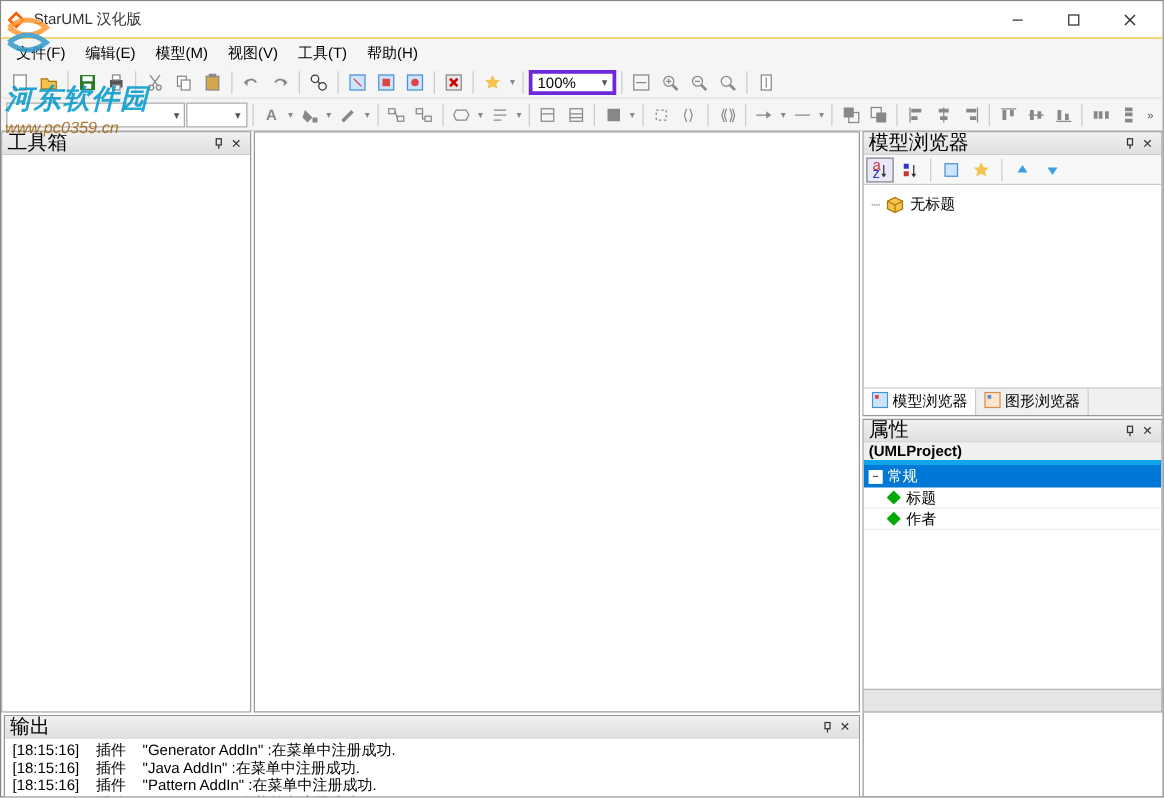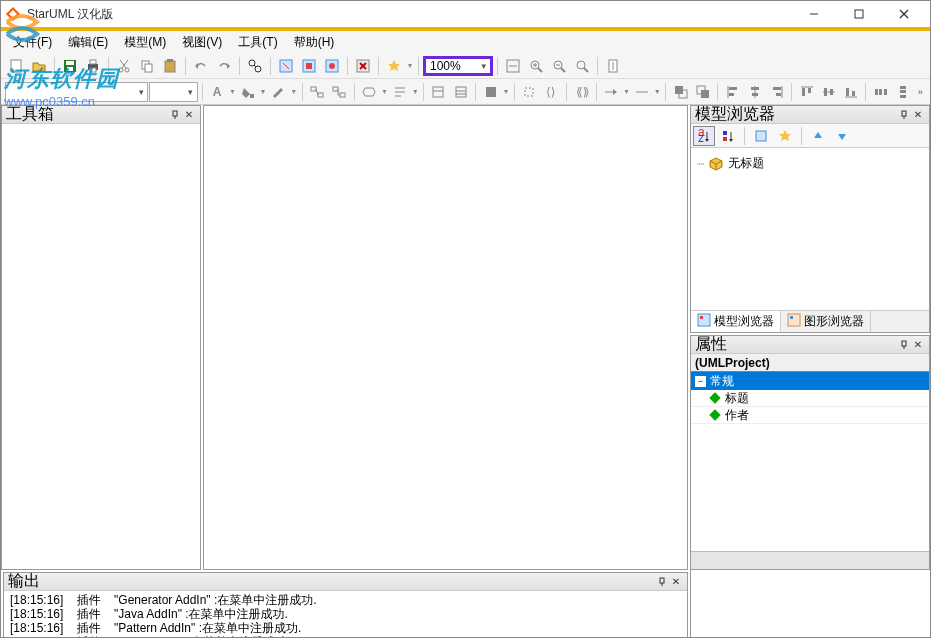--- a/index.html
+++ b/index.html
@@ -1,18 +1,18 @@
 <!DOCTYPE html>
 <html><head>
 <meta charset="utf-8">
 <style>
 * { margin: 0; padding: 0; box-sizing: border-box; font-family: "Microsoft YaHei", SimSun, Arial, sans-serif; font-size: 12px; }
 body { background: #fff; width: 931px; height: 638px; overflow: hidden; border: 1px solid #888; }
 
-.titlebar { height: 30px; background: #fff; display: flex; align-items: center; padding: 0 4px; border-bottom: 4px solid #eab308; }
+.titlebar { height: 30px; background: #fff; display: flex; align-items: center; padding: 0 4px; border-bottom: 1px solid #eab308; }
 .titlebar .icon-app { width: 16px; height: 16px; margin-right: 6px; }
 .titlebar .title { flex: 1; color: #333; font-size: 12px; }
 .titlebar .winbtns { display: flex; }
 .titlebar .winbtn { width: 45px; height: 28px; display: flex; align-items: center; justify-content: center; color: #333; }
 
 .menubar { height: 22px; display: flex; align-items: center; padding: 0 4px; background: #f5f5f5; }
 .menubar .menuitem { padding: 2px 8px; color: #000; cursor: pointer; }
 
 .toolbar1 { height: 26px; display: flex; align-items: center; padding: 2px 4px; background: #f5f5f5; border-bottom: 1px solid #ddd; gap: 1px; }
 .toolbar2 { height: 26px; display: flex; align-items: center; padding: 2px 4px; background: #f5f5f5; border-bottom: 1px solid #ccc; gap: 1px; }
@@ -46,39 +46,39 @@
 .model-browser .mb-toolbar .mtbtn { width: 22px; height: 20px; display: flex; align-items: center; justify-content: center; border: 1px solid transparent; }
 .model-browser .mb-toolbar .mtbtn.active { border: 1px solid #888; background: #e8e8f8; }
 .model-browser .tree { flex: 1; padding: 6px; background: #fff; }
 .tree-item { display: flex; align-items: center; gap: 4px; padding: 1px 0; }
 .tree-item .ticon { width: 16px; height: 16px; }
 .model-browser .tabs { height: 22px; display: flex; border-top: 1px solid #ccc; background: #f0f0f0; }
 .model-browser .tab { display: flex; align-items: center; gap: 3px; padding: 0 6px; border-right: 1px solid #ccc; font-size: 12px; cursor: pointer; }
 .model-browser .tab.active { background: #fff; }
 
 .props-panel { flex: 1; }
-.props-header { height: 18px; background: #f0f0f0; border-bottom: 1px solid #0ea5e9; padding: 0 4px; display: flex; align-items: center; font-weight: bold; }
+.props-header { height: 18px; background: #f0f0f0; border-bottom: 4px solid #0ea5e9; padding: 0 4px; display: flex; align-items: center; font-weight: bold; }
 .props-body { flex: 1; background: #fff; overflow: auto; }
 .prop-section { height: 18px; background: #0078d7; color: #fff; display: flex; align-items: center; padding: 0 4px; }
 .prop-section .exp { width: 11px; height: 11px; border: 1px solid #fff; background: #fff; color: #000; display: flex; align-items: center; justify-content: center; font-size: 9px; margin-right: 4px; }
 .prop-row { height: 17px; display: flex; align-items: center; padding-left: 20px; border-bottom: 1px solid #eee; }
 .prop-row .diamond { width: 8px; height: 8px; background: #0a0; transform: rotate(45deg); margin-right: 6px; }
 
 .output-panel { border: 1px solid #999; margin: 2px 2px 0 2px; }
 .output-panel .panel-titlebar { }
 .output-body { height: 82px; background: #fff; overflow: auto; padding: 2px 6px; font-family: SimSun, monospace; font-size: 12px; line-height: 14px; }
 .output-row { white-space: pre; }
 
 .bottom-row { display: flex; }
 .bottom-row .left { flex: 1; }
 .bottom-row .right { width: 240px; }
 
 .watermark { position: absolute; top: 16px; left: 4px; pointer-events: none; opacity: 0.85; }
 .watermark .big { font-size: 22px; font-weight: bold; color: #0099cc; font-style: italic; letter-spacing: 1px; margin-top: 48px; }
-.watermark .url { font-size: 13px; color: #3b82f6; }
+.watermark .url { font-size: 13px; color: #a16207; font-style: italic; }
 .watermark .logo { position: absolute; left: -2px; top: -8px; }
 
 .dock-cell { height: 18px; background: #e5e5e5; border-top: 1px solid #bbb; }
 </style>
 </head>
 <body>
 
 <div class="titlebar">
   <span class="icon-app">
     <svg width="16" height="16">

